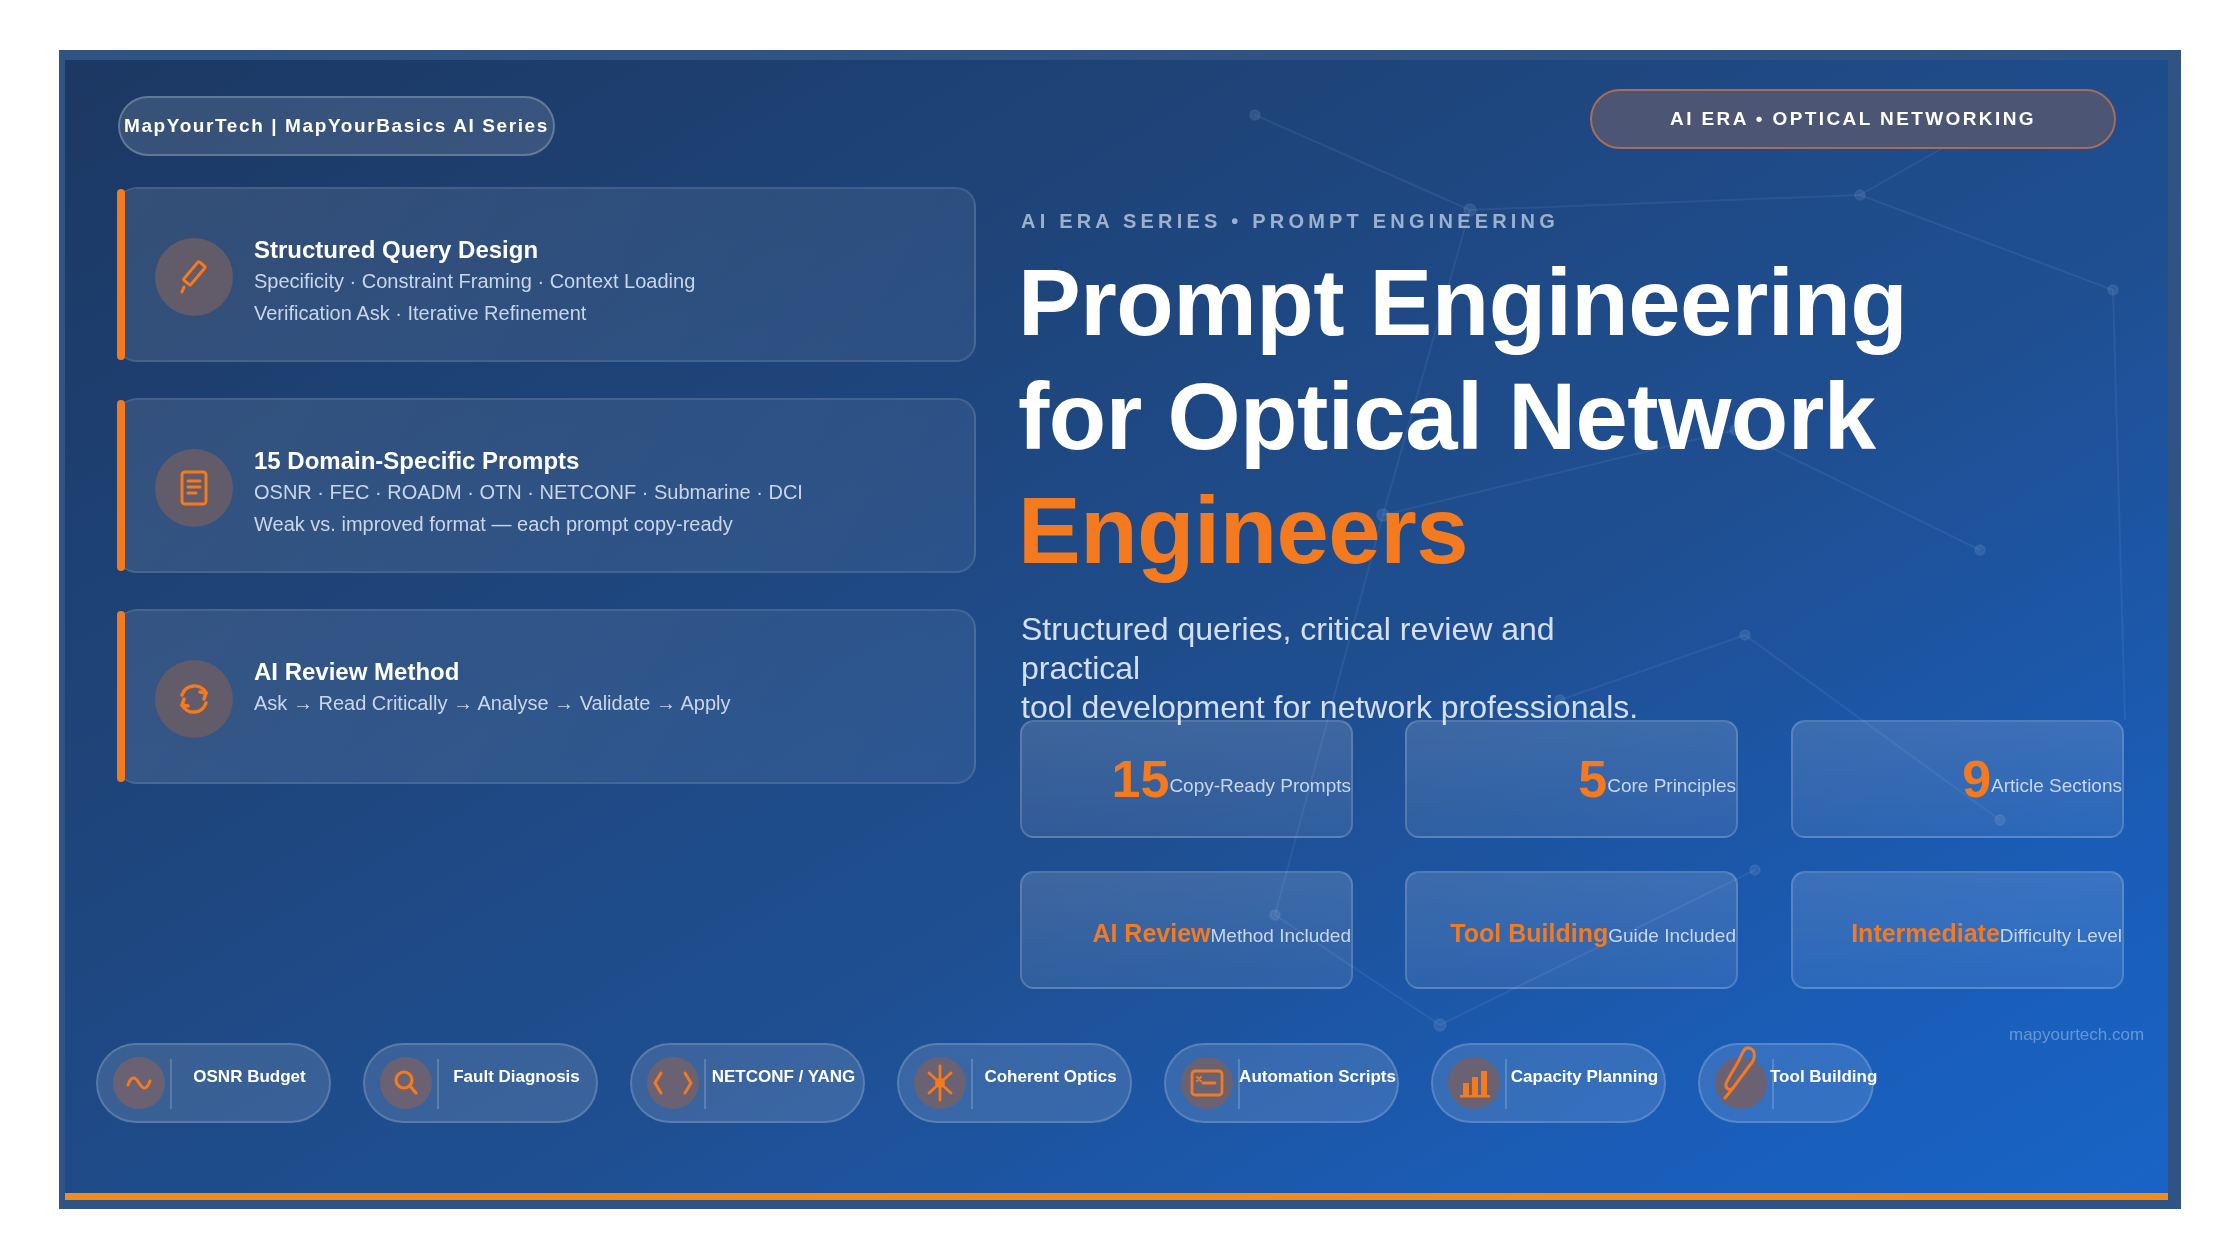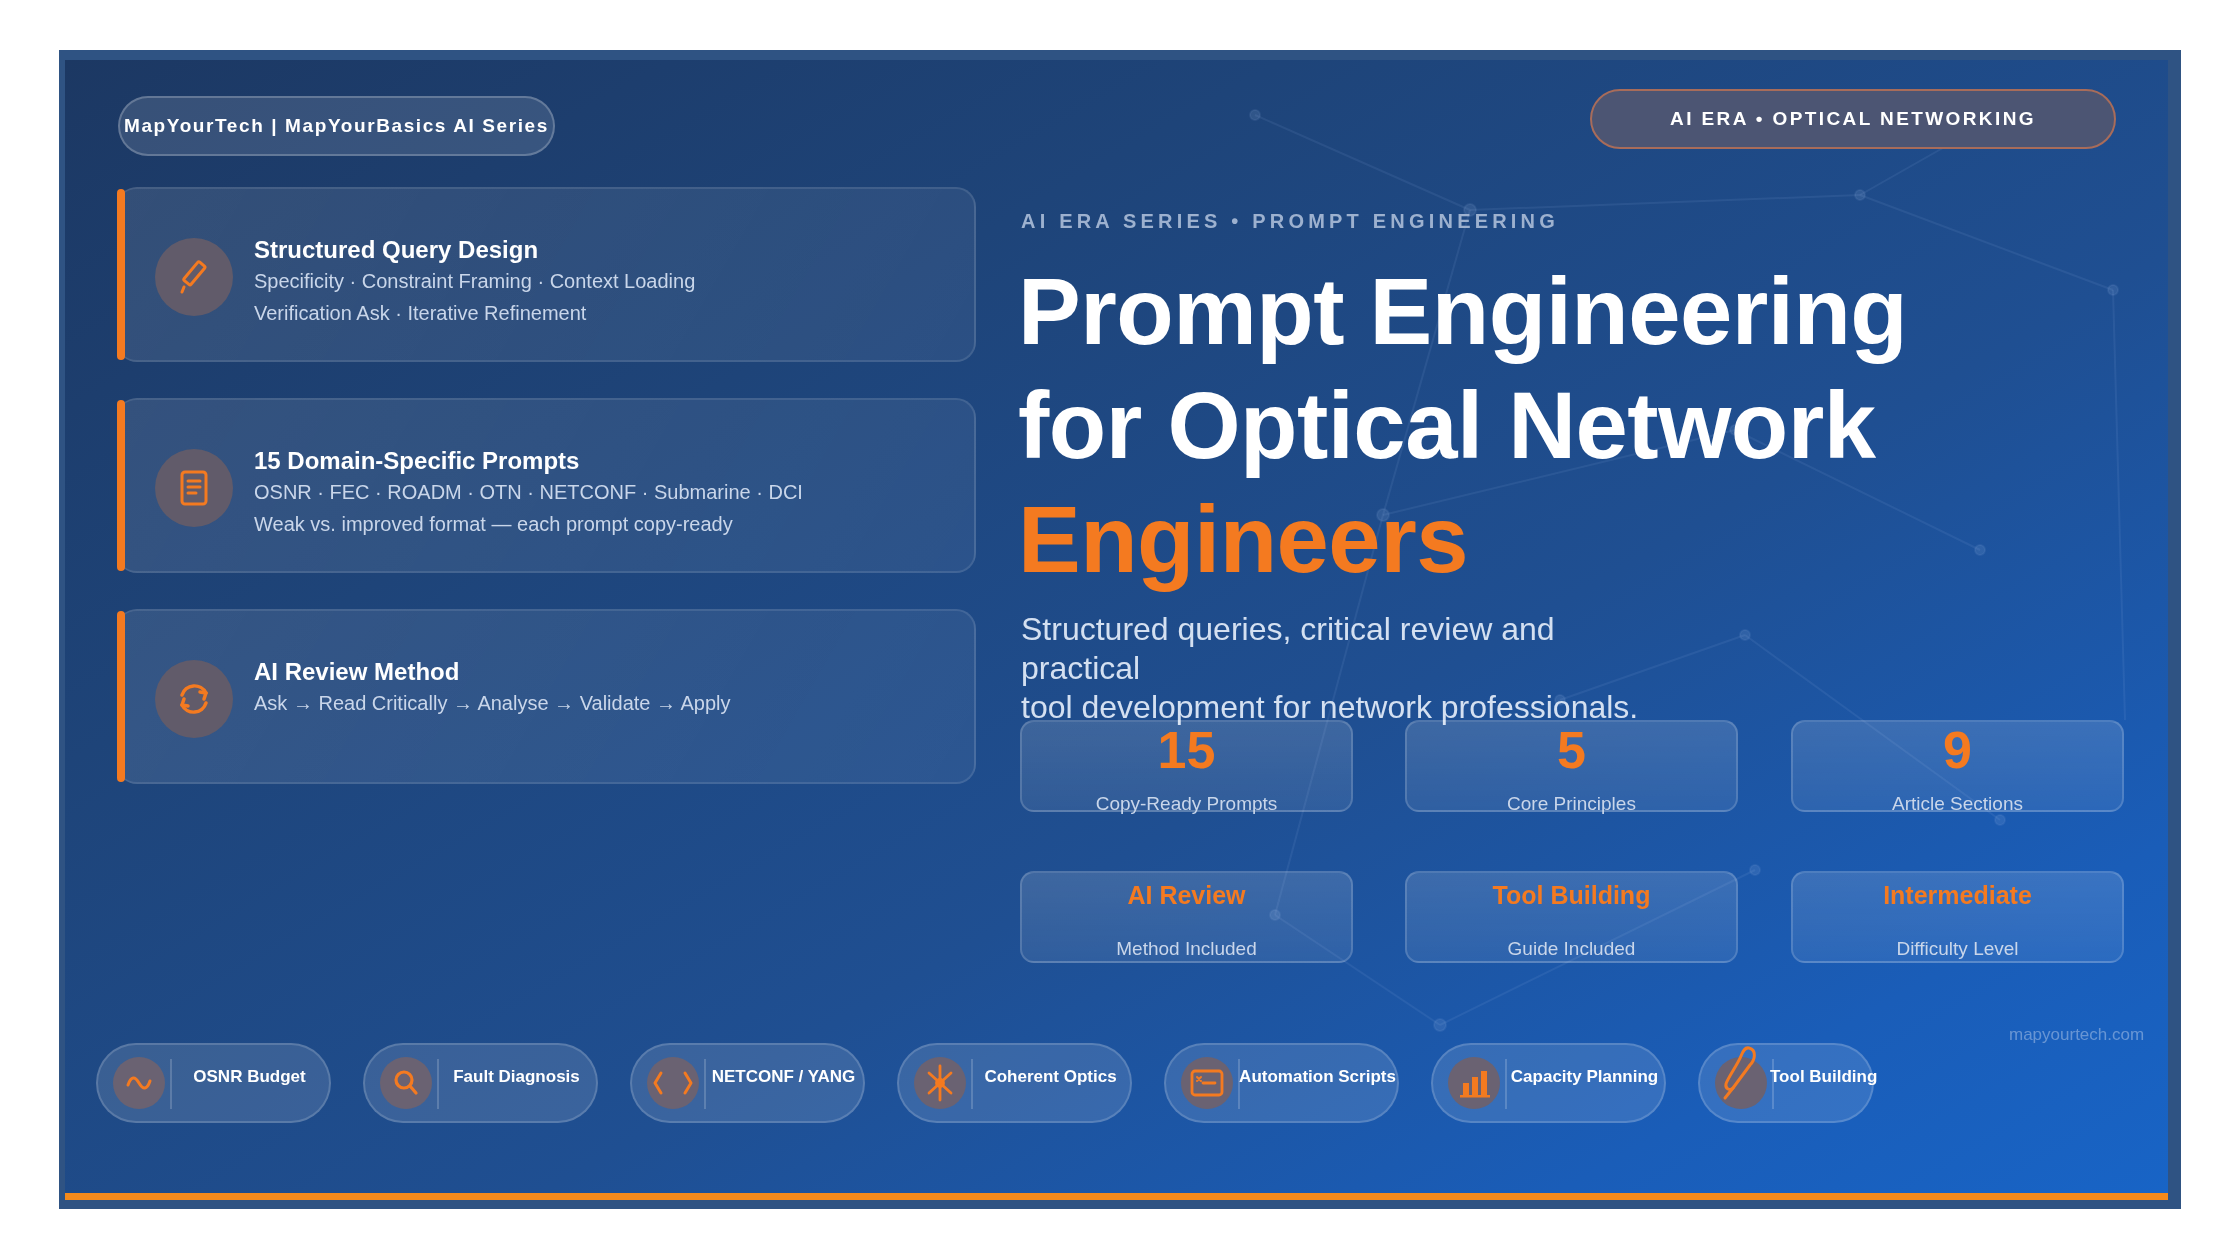--- a/index.html
+++ b/index.html
@@ -48,36 +48,36 @@
     background: #615b6a; display: flex; align-items: center; justify-content: center;
   }
   .feature-card .texts { position: absolute; left: 137px; top: 46px; }
   .feature-card .title { color: #ffffff; font-weight: bold; font-size: 24px; line-height: 30px; }
   .feature-card .line { color: #c9d6ea; font-size: 20px; line-height: 32px; }
 
   .kicker {
     position: absolute; left: 956px; top: 150px; color: #9db1cf;
     font-weight: bold; font-size: 20px; letter-spacing: 4.2px;
   }
-  .headline { position: absolute; left: 953px; top: 195px; }
+  .headline { position: absolute; left: 953px; top: 186px; }
   .headline .hl {
     display: block; color: #ffffff; font-weight: bold; font-size: 94px; line-height: 114px;
     letter-spacing: -0.5px; white-space: nowrap;
   }
   .headline .hl.accent { color: #f47a20; }
   .subtitle {
     position: absolute; left: 956px; top: 550px; width: 620px;
     color: #d4e0f1; font-size: 32px; line-height: 39px;
   }
 
   .stat-box {
-    position: absolute; width: 333px; height: 92px; border-radius: 14px;
+    position: absolute; width: 333px; height: 118px; border-radius: 14px;
     background: linear-gradient(180deg, rgba(255,255,255,0.14), rgba(255,255,255,0.08));
     border: 2px solid rgba(255,255,255,0.16);
-    display: flex; flex-direction: column; align-items: center; justify-content: space-between;
+    display: flex; flex-direction: row; align-items: center; justify-content: flex-end;
   }
   .stat-box .num { color: #f47a20; font-weight: bold; font-size: 52px; line-height: 56px; }
   .stat-box .word { color: #f47a20; font-weight: bold; font-size: 25px; line-height: 32px; margin-top: 6px; }
   .stat-box .cap { color: #c9d6ea; font-size: 19px; line-height: 24px; margin-top: 14px; }
   .stat-box .cap.small { margin-top: 12px; }
 
   .chip-row {
     position: absolute; left: 31px; top: 983px; height: 80px; width: 2050px;
     display: flex; gap: 32px;
   }

